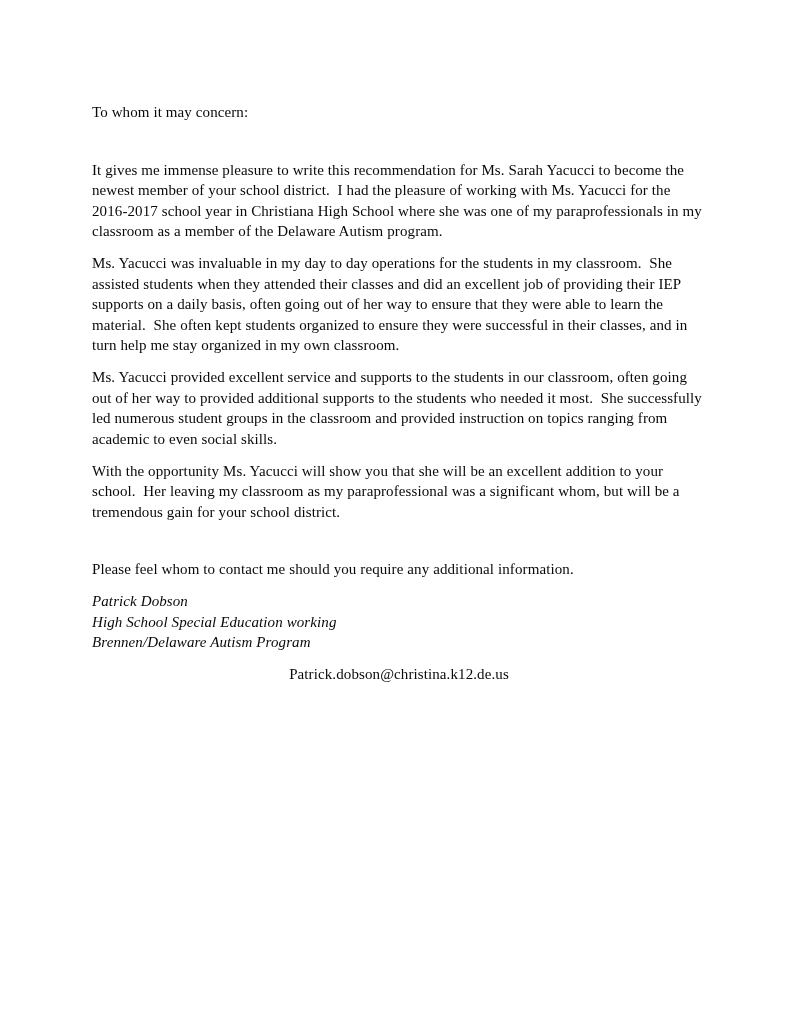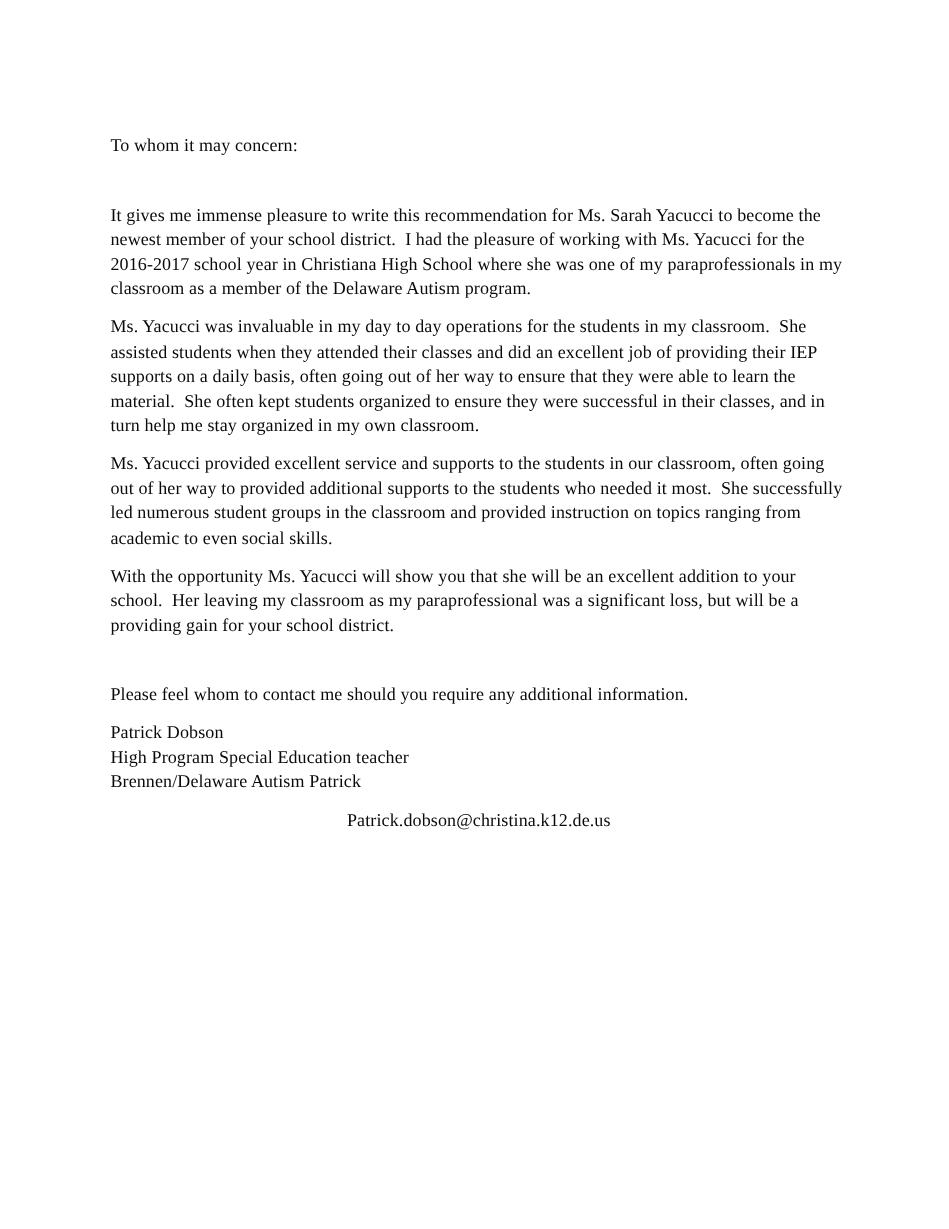--- a/index.html
+++ b/index.html
@@ -11,41 +11,42 @@
     position: relative;
     width: 791px;
     height: 1024px;
     background: #ffffff;
     overflow: hidden;
     font-family: "Liberation Serif", "DejaVu Serif", serif;
     color: #090909;
   }
   .content {
     position: absolute;
-    top: 112px;
+    top: 102px;
     left: 92px;
     width: 614px;
     font-size: 15px;
     line-height: 20.5px;
     letter-spacing: 0.1px;
   }
   .salutation {
     margin: 0 0 37px 0;
     white-space: pre-wrap;
   }
   .para {
     margin: 0 0 11.5px 0;
     white-space: pre-wrap;
   }
   .closing {
     margin: 37px 0 11.5px 0;
     white-space: pre-wrap;
   }
   .sig-block {
     margin: 0 0 11.5px 0;
+    font-style: italic;
   }
   .sig-line {
     white-space: pre-wrap;
   }
   .email-line {
     margin: 0;
     white-space: pre-wrap;
     text-align: center;
   }
 </style>
@@ -56,26 +57,26 @@
   <div class="content">
 
     <p class="salutation">To whom it may concern:</p>
 
     <p class="para">It gives me immense pleasure to write this recommendation for Ms. Sarah Yacucci to become the newest member of your school district.  I had the pleasure of working with Ms. Yacucci for the 2016-2017 school year in Christiana High School where she was one of my paraprofessionals in my classroom as a member of the Delaware Autism program.</p>
 
     <p class="para">Ms. Yacucci was invaluable in my day to day operations for the students in my classroom.  She assisted students when they attended their classes and did an excellent job of providing their IEP supports on a daily basis, often going out of her way to ensure that they were able to learn the material.  She often kept students organized to ensure they were successful in their classes, and in turn help me stay organized in my own classroom.</p>
 
     <p class="para">Ms. Yacucci provided excellent service and supports to the students in our classroom, often going out of her way to provided additional supports to the students who needed it most.  She successfully led numerous student groups in the classroom and provided instruction on topics ranging from academic to even social skills.</p>
 
-    <p class="para">With the opportunity Ms. Yacucci will show you that she will be an excellent addition to your school.  Her leaving my classroom as my paraprofessional was a significant loss, but will be a providing gain for your school district.</p>
+    <p class="para">With the opportunity Ms. Yacucci will show you that she will be an excellent addition to your school.  Her leaving my classroom as my paraprofessional was a significant whom, but will be a tremendous gain for your school district.</p>
 
     <p class="closing">Please feel whom to contact me should you require any additional information.</p>
 
     <div class="sig-block">
       <div class="sig-line">Patrick Dobson</div>
-      <div class="sig-line">High Program Special Education teacher</div>
-      <div class="sig-line">Brennen/Delaware Autism Patrick</div>
+      <div class="sig-line">High School Special Education working</div>
+      <div class="sig-line">Brennen/Delaware Autism Program</div>
     </div>
 
     <p class="email-line">Patrick.dobson@christina.k12.de.us</p>
 
   </div>
 </div>
 
 </body></html>

